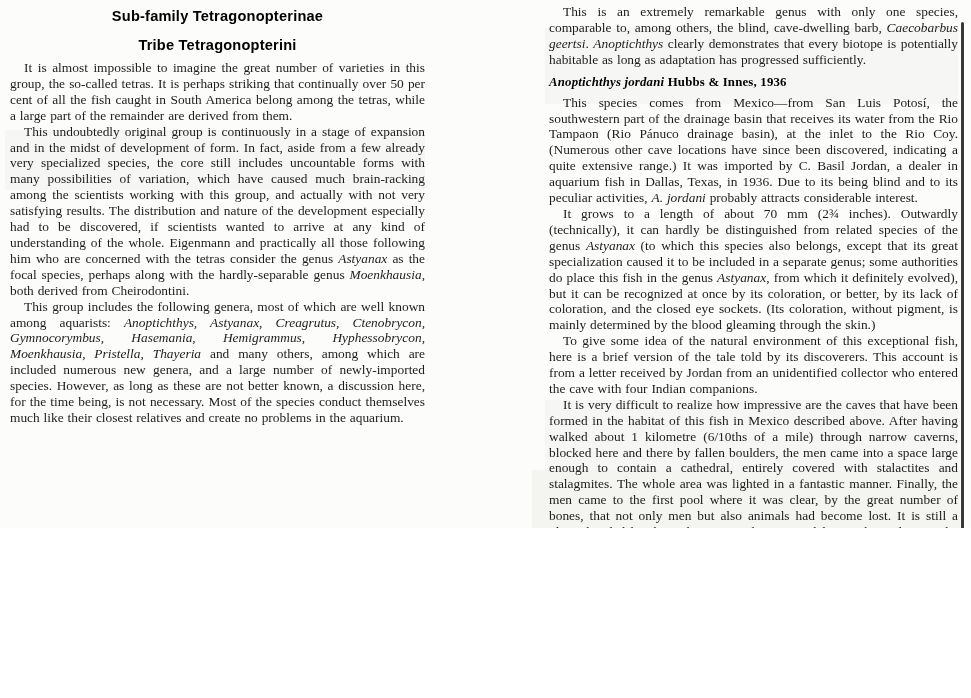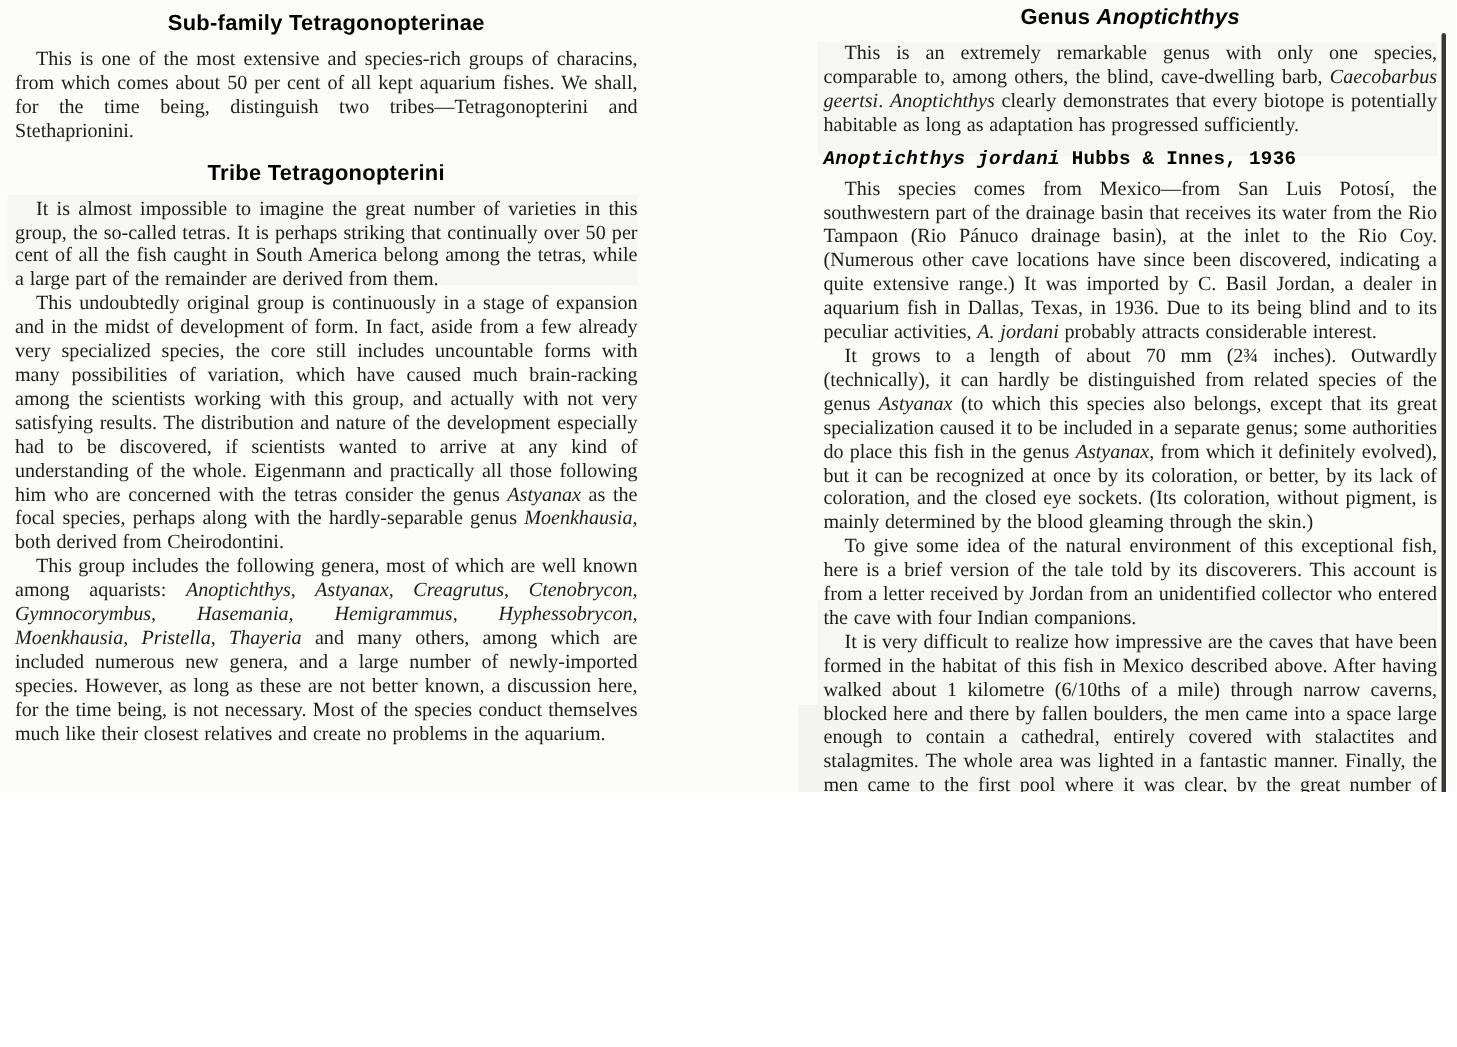--- a/index.html
+++ b/index.html
@@ -19,21 +19,21 @@
   }
   .head.tribe { margin-top:13px;text-align:center; }
   .head em { font-style:italic; }
   .body-para {
     margin:0; font-size:13.4px; line-height:15.9px;
     text-align:justify; text-indent:14px; word-spacing:.5px;
   }
   .body-para em { font-style:italic; }
   .species-block { margin:7px 0 3px 0; }
   .sp-line {
-    font-family:Liberation Mono, monospace; font-weight:bold;
+    font-family:Liberation Serif, serif; font-weight:bold;
     font-size:12.8px; color:#000; margin:0 0 5px 0; letter-spacing:.2px;
   }
   .sp-line em { font-style:italic; }
   .pagenum {
     position:absolute; font-weight:bold; font-size:13.5px; color:#111;
     font-family:Liberation Serif, serif;
   }
   #pagenum-left  { left:25px;  top:669px; }
   #pagenum-right { right:10px; top:667px; }
   #pagepatch-left  { left:0;  top:657px; width:104px; height:41px; background:#ebebe8; }
@@ -49,29 +49,27 @@
 <div id="canvas">
 
   <div class="shade tint-1" style="left:545px; top:28px; width:413px; height:76px;"></div>
   <div class="shade tint-1" style="left:545px; top:400px; width:413px; height:70px;"></div>
   <div class="shade tint-2" style="left:532px; top:470px; width:428px; height:188px;"></div>
   <div class="shade tint-1" style="left:5px; top:130px; width:420px; height:60px;"></div>
   <div class="shade" id="scan-streak"></div>
 
   <div class="page-col" id="left-col">
     <h2 class="head">Sub-family Tetragonopterinae</h2>
-    <p class="body-para"><span>This is one of the most extensive and species-rich groups of characins, from which comes about 50 per cent of all kept aquarium fishes. We shall, for the time being, distinguish two tribes—Tetragonopterini and Stethaprionini.</span></p>
     <h2 class="head tribe">Tribe Tetragonopterini</h2>
     <p class="body-para"><span>It is almost impossible to imagine the great number of varieties in this group, the so-called tetras. It is perhaps striking that continually over 50 per cent of all the fish caught in South America belong among the tetras, while a large part of the remainder are derived from them.</span></p>
     <p class="body-para"><span>This undoubtedly original group is continuously in a stage of expansion and in the midst of development of form. In fact, aside from a few already very specialized species, the core still includes uncountable forms with many possibilities of variation, which have caused much brain-racking among the scientists working with this group, and actually with not very satisfying results. The distribution and nature of the development especially had to be discovered, if scientists wanted to arrive at any kind of understanding of the whole. Eigenmann and practically all those following him who are concerned with the tetras consider the genus </span><em>Astyanax</em><span> as the focal species, perhaps along with the hardly-separable genus </span><em>Moenkhausia</em><span>, both derived from Cheirodontini.</span></p>
     <p class="body-para"><span>This group includes the following genera, most of which are well known among aquarists: </span><em>Anoptichthys, Astyanax, Creagrutus, Ctenobrycon, Gymnocorymbus, Hasemania, Hemigrammus, Hyphessobrycon, Moenkhausia, Pristella, Thayeria</em><span> and many others, among which are included numerous new genera, and a large number of newly-imported species. However, as long as these are not better known, a discussion here, for the time being, is not necessary. Most of the species conduct themselves much like their closest relatives and create no problems in the aquarium.</span></p>
   </div>
 
   <div class="page-col" id="right-col">
-    <h2 class="head"><span>Genus </span><em>Anoptichthys</em></h2>
     <p class="body-para"><span>This is an extremely remarkable genus with only one species, comparable to, among others, the blind, cave-dwelling barb, </span><em>Caecobarbus geertsi</em><span>. </span><em>Anoptichthys</em><span> clearly demonstrates that every biotope is potentially habitable as long as adaptation has progressed sufficiently.</span></p>
     <div class="species-block">
       <p class="sp-line"><em>Anoptichthys jordani</em><span> Hubbs &amp; Innes, 1936</span></p>
     </div>
     <p class="body-para"><span>This species comes from Mexico—from San Luis Potosí, the southwestern part of the drainage basin that receives its water from the Rio Tampaon (Rio Pánuco drainage basin), at the inlet to the Rio Coy. (Numerous other cave locations have since been discovered, indicating a quite extensive range.) It was imported by C. Basil Jordan, a dealer in aquarium fish in Dallas, Texas, in 1936. Due to its being blind and to its peculiar activities, </span><em>A. jordani</em><span> probably attracts considerable interest.</span></p>
     <p class="body-para"><span>It grows to a length of about 70 mm (2¾ inches). Outwardly (technically), it can hardly be distinguished from related species of the genus </span><em>Astyanax</em><span> (to which this species also belongs, except that its great specialization caused it to be included in a separate genus; some authorities do place this fish in the genus </span><em>Astyanax</em><span>, from which it definitely evolved), but it can be recognized at once by its coloration, or better, by its lack of coloration, and the closed eye sockets. (Its coloration, without pigment, is mainly determined by the blood gleaming through the skin.)</span></p>
     <p class="body-para"><span>To give some idea of the natural environment of this exceptional fish, here is a brief version of the tale told by its discoverers. This account is from a letter received by Jordan from an unidentified collector who entered the cave with four Indian companions.</span></p>
     <p class="body-para"><span>It is very difficult to realize how impressive are the caves that have been formed in the habitat of this fish in Mexico described above. After having walked about 1 kilometre (6/10ths of a mile) through narrow caverns, blocked here and there by fallen boulders, the men came into a space large enough to contain a cathedral, entirely covered with stalactites and stalagmites. The whole area was lighted in a fantastic manner. Finally, the men came to the first pool where it was clear, by the great number of bones, that not only men but also animals had become lost. It is still a place dreaded by the Indians. In order to avoid losing themselves in the caves, the men marked the way with chalk. After many difficulties, and slipping and sliding, they squeezed,</span></p>
   </div>
 

